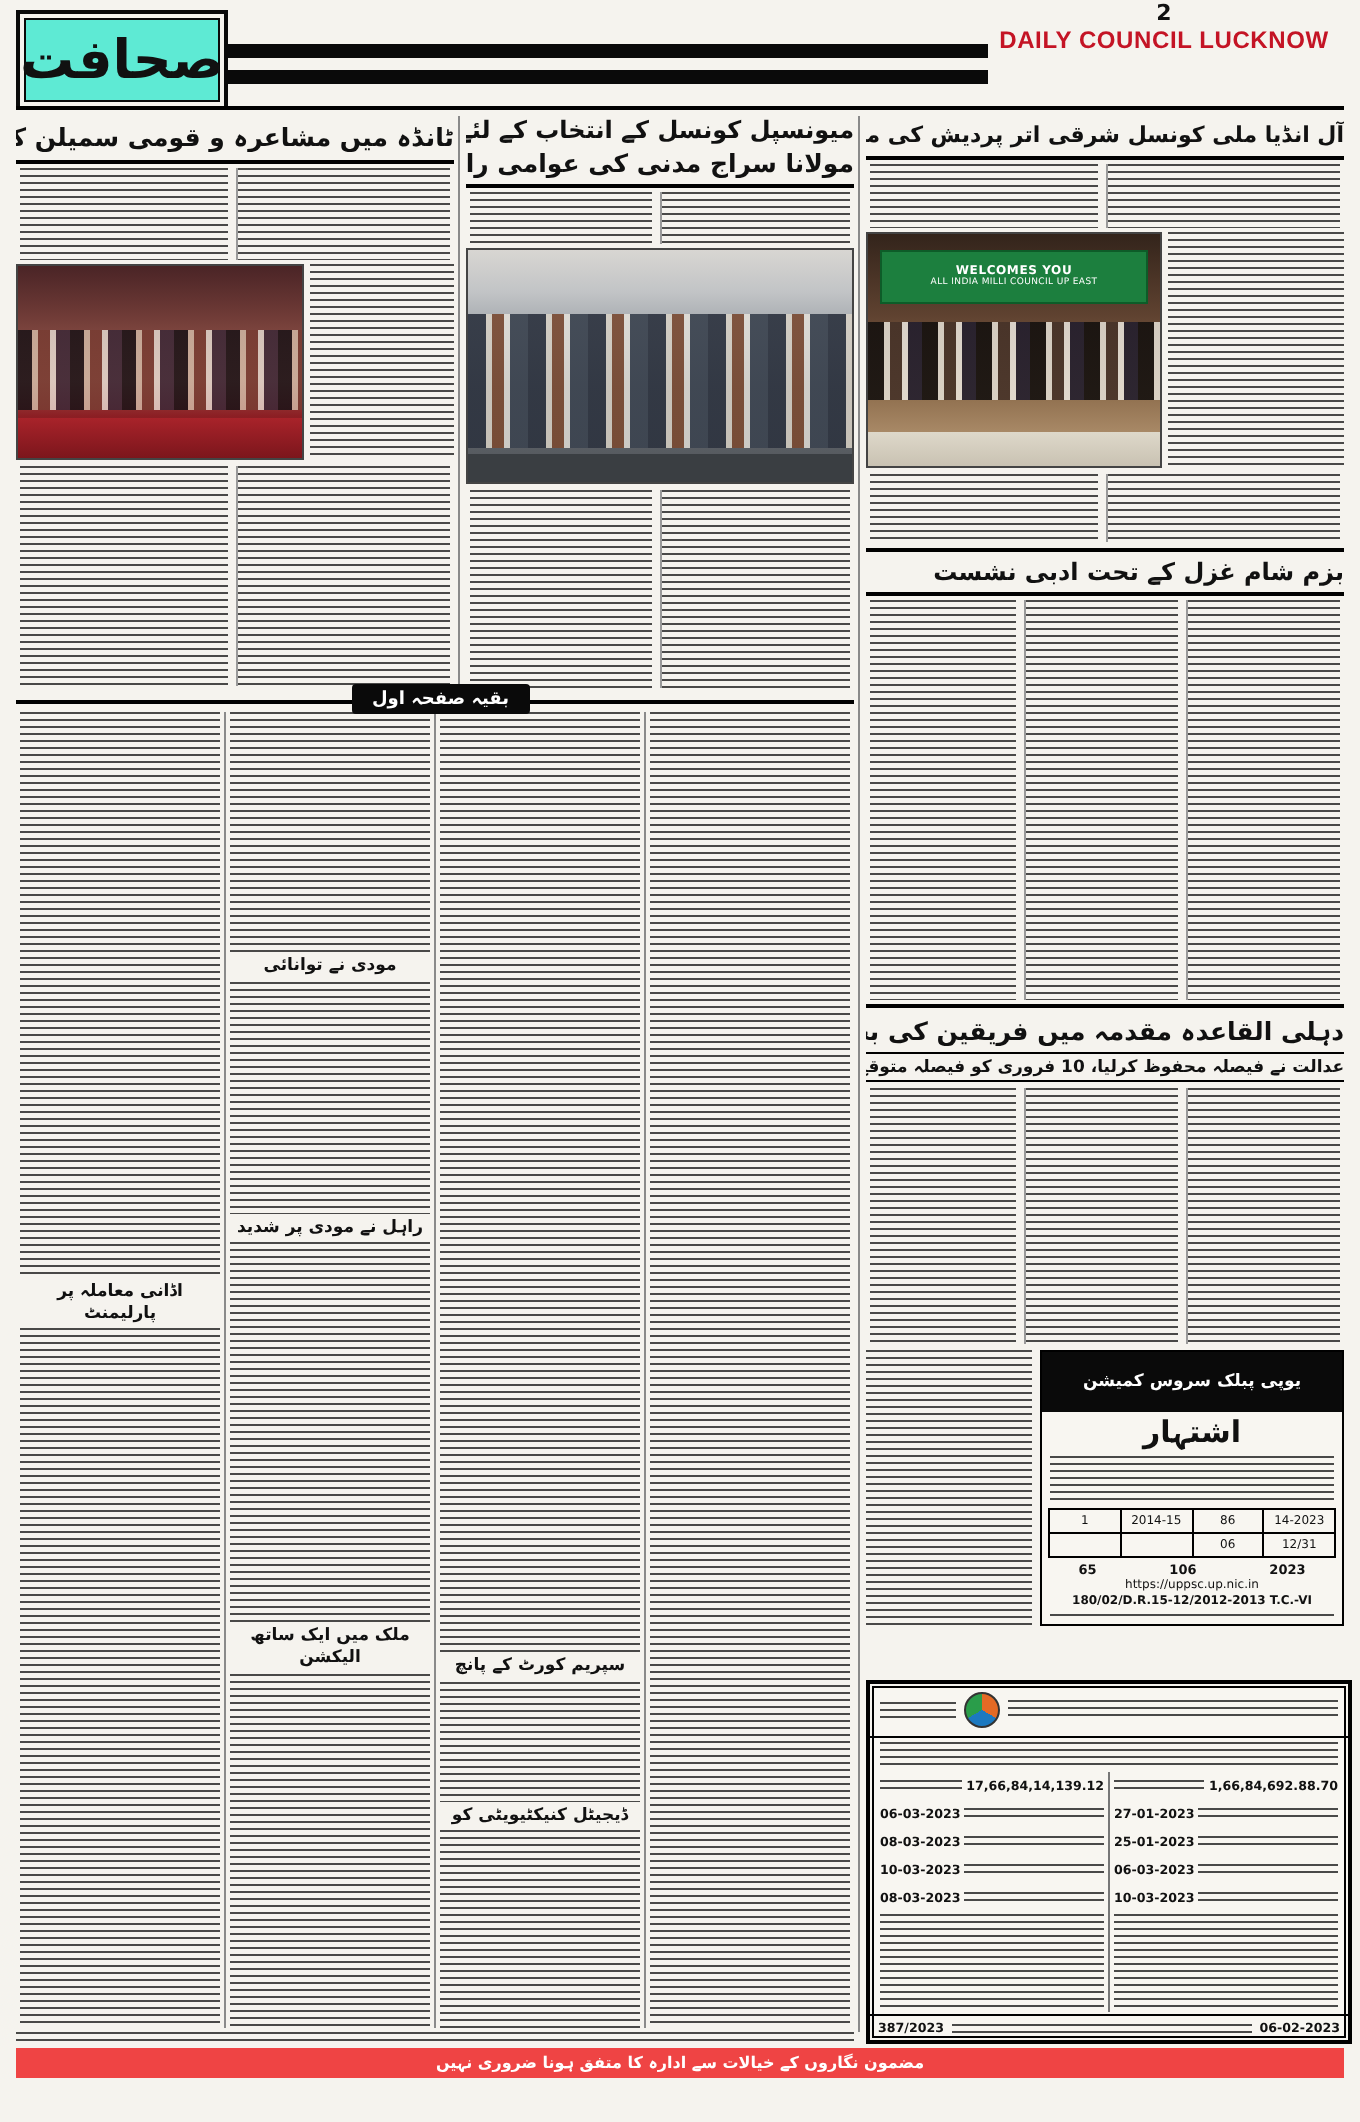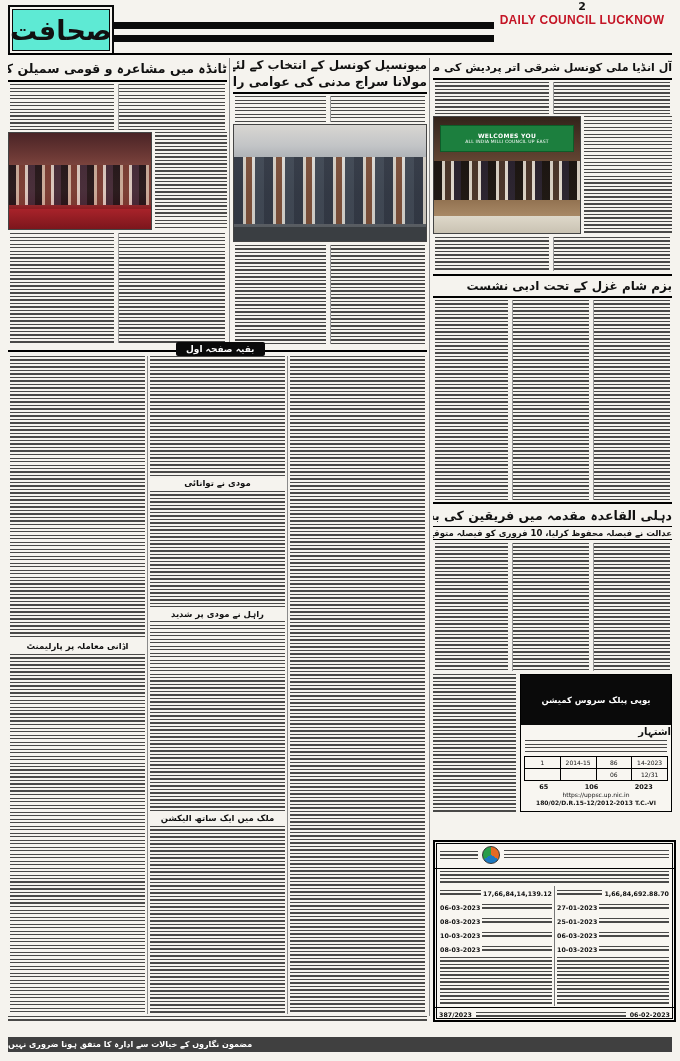--- a/index.html
+++ b/index.html
@@ -43,39 +43,39 @@
   .baqia{position:absolute;left:176px;top:342px;background:#0a0a0a;color:#fff;font-size:9px;font-weight:bold;padding:2px 10px;border-radius:2px;direction:rtl;z-index:3;}
   .dense{position:absolute;left:8px;top:356px;width:419px;height:658px;display:flex;overflow:hidden;}
   .dcol{flex:1;display:flex;flex-direction:column;padding:0 2px;}
   .dcol + .dcol{border-left:1px solid #8a8a8a;}
   .dsub{font-size:8.5px;font-weight:bold;text-align:center;direction:rtl;line-height:1.25;padding:2px 0;flex:none;}
   
   .bazm{border-top:2px solid #000;border-bottom:2px solid #000;padding:3px 0;font-size:12px;font-weight:bold;text-align:right;direction:rtl;margin:2px 0;}
   .delhi-sub{font-size:8.5px;font-weight:bold;text-align:center;direction:rtl;border-top:1px solid #000;border-bottom:1px solid #000;padding:1px 0;white-space:nowrap;overflow:hidden;}
   
   .uppsc{width:150px;border:1.5px solid #000;background:#f8f6f1;display:flex;flex-direction:column;direction:rtl;}
-  .uptitle{background:#0a0a0a;color:#fff;font-size:8.5px;font-weight:bold;text-align:center;padding:20px 0;}
-  .upsub{font-size:10px;font-weight:bold;text-align:right;padding:1px 0;}
+  .uptitle{background:#0a0a0a;color:#fff;font-size:8.5px;font-weight:bold;text-align:center;padding:10px 0;}
+  .upsub{font-size:15px;font-weight:bold;text-align:center;padding:1px 0;}
   .uptable{border-collapse:collapse;margin:2px 3px;direction:rtl;}
   .uptable td{border:1px solid #000;height:11px;font-size:6px;text-align:center;min-width:30px;padding:0 1px;}
   .upnums{display:flex;justify-content:space-around;font-size:6.5px;font-weight:bold;direction:ltr;}
   .upsmall{font-size:6px;text-align:center;direction:ltr;line-height:8px;}
   
   .rail{position:absolute;left:433px;top:840px;width:239px;height:178px;border:2px solid #000;box-shadow:inset 0 0 0 1px #f5f3ee,inset 0 0 0 2px #000;background:#f8f6f1;display:flex;flex-direction:column;}
   .rail-head{height:22px;border-bottom:1.5px solid #000;display:flex;align-items:center;gap:4px;padding:2px 5px;direction:rtl;flex:none;}
   .ad-logo{width:16px;height:16px;border-radius:50%;background:conic-gradient(#e46a25 0 120deg,#1c79c0 120deg 240deg,#2a9d4a 240deg 360deg);border:1px solid #333;flex:none;}
   .rail-body{flex:1;display:flex;direction:rtl;padding:1px 3px;}
   .rail-col{flex:1;padding:1px 2px;display:flex;flex-direction:column;gap:2px;}
   .rail-col + .rail-col{border-right:1px solid #777;}
   .rrow{display:flex;align-items:center;gap:2px;height:12px;flex:none;}
   .rval{font-size:6.3px;font-weight:bold;direction:ltr;white-space:nowrap;}
   .rail-foot{height:12px;border-top:1px solid #000;display:flex;align-items:center;gap:4px;padding:0 4px;flex:none;}
   
   .urdu-imprint{position:absolute;left:8px;top:1016px;width:419px;height:6px;}
-  .fbar{position:absolute;left:8px;top:1024px;width:664px;height:15px;background:#404040;color:#fff;display:flex;align-items:center;justify-content:flex-end;font-size:8px;font-weight:bold;direction:rtl;margin-top:13px;}
+  .fbar{position:absolute;left:8px;top:1024px;width:664px;height:15px;background:#ef4444;color:#fff;display:flex;align-items:center;justify-content:center;font-size:8px;font-weight:bold;direction:rtl;}
   .imprint{position:absolute;left:0;top:1041px;width:680px;text-align:center;font-family:"Liberation Sans",sans-serif;font-size:7.3px;font-weight:bold;line-height:1.35;color:#101010;}
 </style>
 </head>
 <body>
 
 <div class="page">
 
   <div class="logo-box">
     <div class="logo-text">صحافت</div>
   </div>
@@ -202,20 +202,27 @@
     <div class="dcol">
       <div class="tx" style="height:120px;"></div>
       <div class="dsub">مودی نے توانائی</div>
       <div class="tx" style="height:116px;"></div>
       <div class="dsub">راہل نے مودی پر شدید</div>
       <div class="tx" style="height:190px;"></div>
       <div class="dsub">ملک میں ایک ساتھ الیکشن</div>
       <div class="tx fill"></div>
     </div>
     <div class="dcol">
+      <div class="tx" style="height:470px;"></div>
+      <div class="dsub">سپریم کورٹ کے پانچ</div>
+      <div class="tx" style="height:60px;"></div>
+      <div class="dsub">ڈیجیٹل کنیکٹیویٹی کو</div>
+      <div class="tx fill"></div>
+    </div>
+    <div class="dcol">
       <div class="tx fill"></div>
     </div>
   </div>
 
   <div class="rail">
     <div class="rail-head">
       <div class="tx" style="flex:1;height:10px;"></div>
       <div class="ad-logo"></div>
       <div class="tx" style="width:38px;height:8px;"></div>
     </div>

